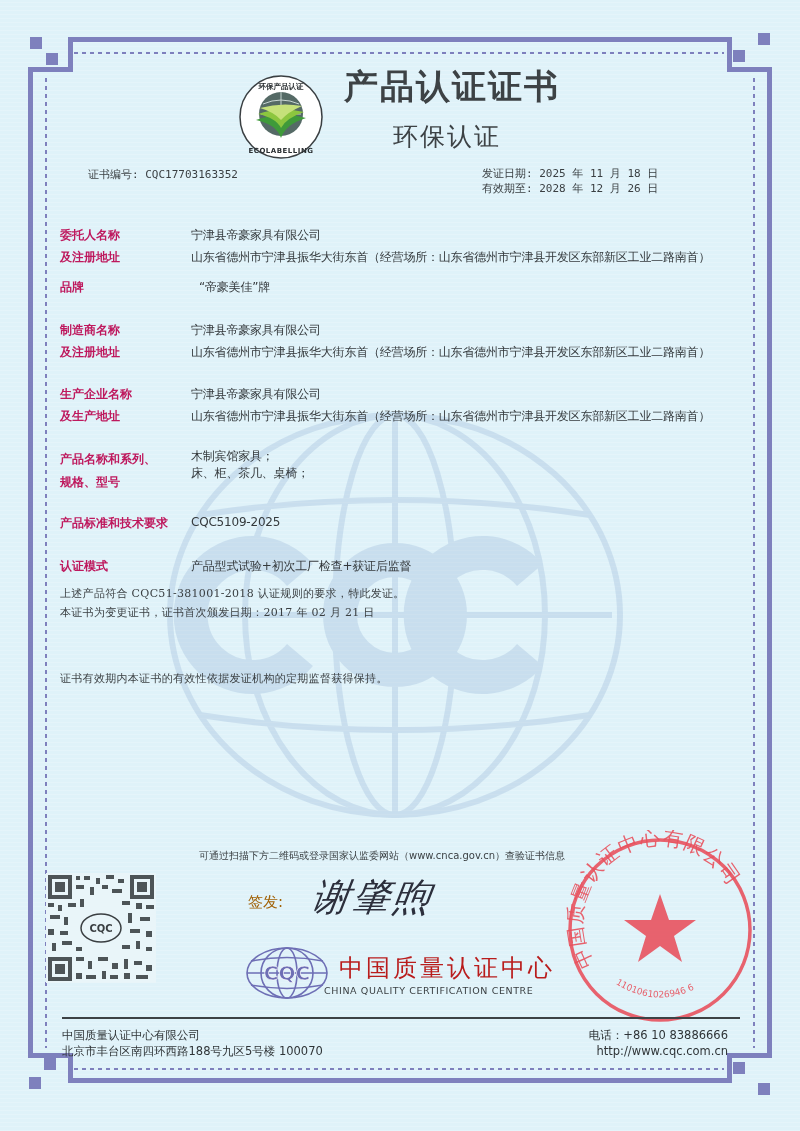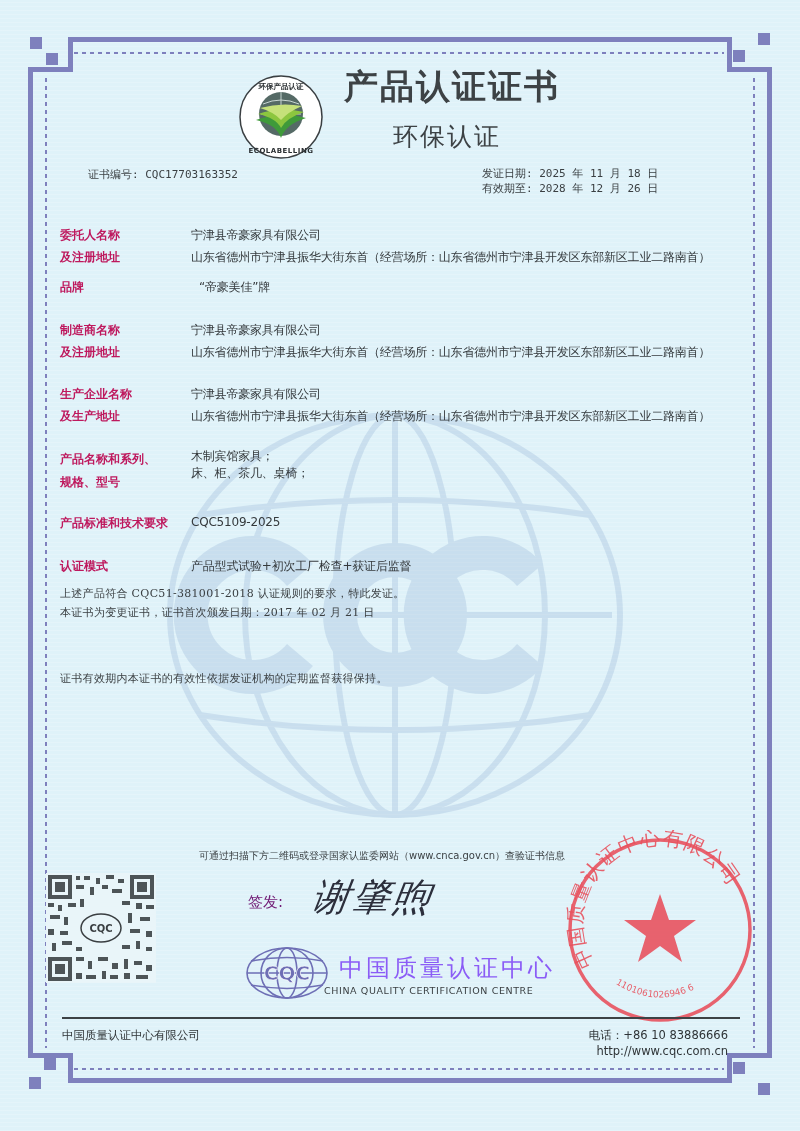--- a/index.html
+++ b/index.html
@@ -42,24 +42,24 @@
 
   
   .field-label { position: absolute; left: 60px; font-size: 12px; font-weight: bold; color: #be185d; }
   .field-value { position: absolute; left: 191px; font-size: 12px; color: #34393c; white-space: nowrap; letter-spacing: -0.2px; }
 
   .statement { position: absolute; left: 60px; font-size: 11px; color: #3a3f42; font-family: "DejaVu Serif", serif; letter-spacing: 0.3px; }
 
   
   .verify-note { position: absolute; left: 199px; top: 849px; font-size: 10px; color: #3a3f42; }
   .qr { position: absolute; left: 46px; top: 873px; width: 110px; height: 110px; }
-  .sign-label { position: absolute; left: 248px; top: 893px; font-size: 15px; color: #701a75; }
+  .sign-label { position: absolute; left: 248px; top: 893px; font-size: 15px; color: #a16207; }
   .signature { position: absolute; left: 312px; top: 872px; font-size: 38px; font-family: "DejaVu Serif", serif; color: #2c2f3c; font-style: italic; letter-spacing: 2px; transform: skewX(-8deg); }
   .cqc-logo { position: absolute; left: 245px; top: 946px; width: 84px; height: 54px; }
-  .cqc-cn { position: absolute; left: 339px; top: 952px; font-size: 24px; color: #8b5cf6; letter-spacing: 3px; }
+  .cqc-cn { position: absolute; left: 339px; top: 952px; font-size: 24px; color: #b91c1c; letter-spacing: 3px; }
   .cqc-en { position: absolute; left: 324px; top: 985px; font-size: 9.5px; color: #3a3f42; letter-spacing: 0.6px; }
   .seal { position: absolute; left: 560px; top: 830px; width: 200px; height: 200px; }
 
   .footer-rule { position: absolute; left: 62px; top: 1017px; width: 678px; height: 2px; background: #3d4245; }
   .footer-left { position: absolute; left: 62px; top: 1027px; font-size: 11.5px; line-height: 16px; color: #2f3437; }
   .footer-right { position: absolute; right: 72px; top: 1027px; font-size: 11.5px; line-height: 16px; color: #2f3437; text-align: right; }
 </style>
 </head>
 <body>
 
@@ -265,17 +265,18 @@
   </text>
   <polygon points="100,64 109,90 136,90 114,106 122,132 100,116 78,132 86,106 64,90 91,90" fill="#e8525e" opacity="0.9"></polygon>
   <text font-size="9" fill="#e8525e" font-family="DejaVu Sans, sans-serif" opacity="0.9">
     <textPath href="#sealNum" startOffset="6%">1101061026946 6</textPath>
   </text>
 </svg>
 
 <div class="footer-rule"></div>
 <div class="footer-left">
   <div>中国质量认证中心有限公司</div>
+  <div>北京市丰台区南四环西路188号九区5号楼  100070</div>
 </div>
 <div class="footer-right">
   <div>电话：+86 10 83886666</div>
   <div>http://www.cqc.com.cn</div>
 </div>
 
 </body></html>

